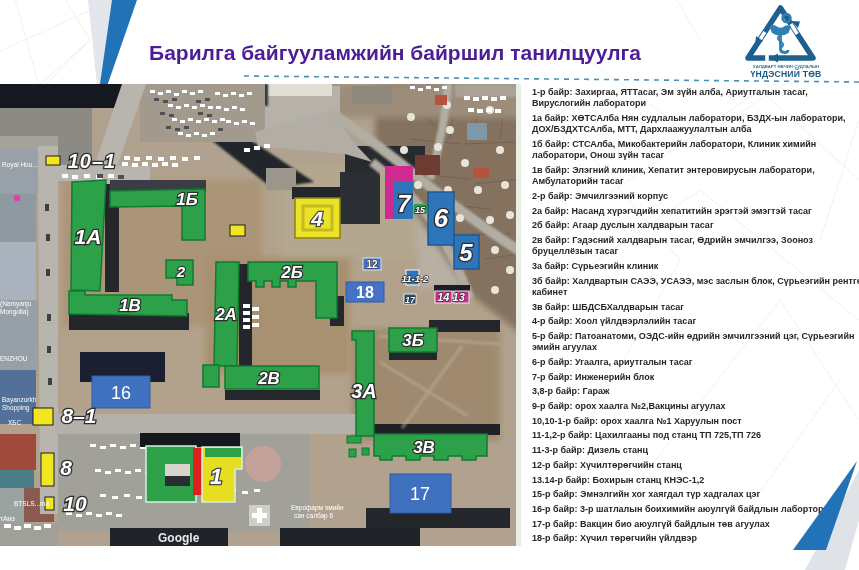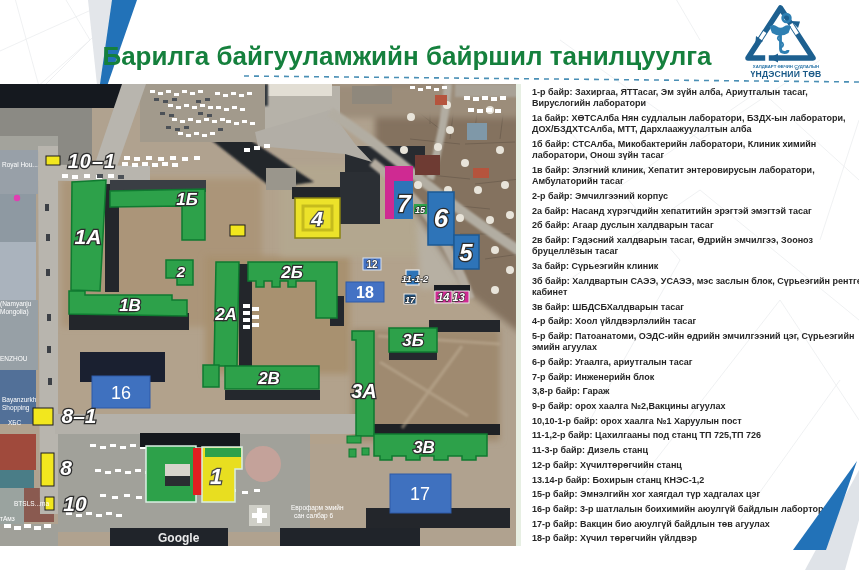--- a/index.html
+++ b/index.html
@@ -28,21 +28,21 @@
 </svg>
 
 <svg class="abs" style="left:80px;top:0" width="60" height="95" viewBox="0 0 60 95">
 <polygon points="8,0 41,0 22,85 17,85" fill="#e3e6ea"></polygon>
 </svg>
 
 <svg class="abs" style="left:95px;top:0" width="80" height="100" viewBox="0 0 80 100">
 <polygon points="17,0 42,0 10,92 5,84" fill="#2272b8"></polygon>
 </svg>
 
-<div class="abs" style="left:12px;top:41px;width:790px;text-align:center;font-size:26px;font-weight:bold;color:#15803d;letter-spacing:0px">Барилга байгууламжийн байршил танилцуулга</div>
+<div class="abs" style="left:0;top:41px;width:790px;text-align:center;font-size:21px;font-weight:bold;color:#4c1d95;letter-spacing:0px">Барилга байгууламжийн байршил танилцуулга</div>
 
 <svg class="abs" style="left:240px;top:72px" width="619" height="14" viewBox="0 0 619 14">
 <line x1="4" y1="4" x2="619" y2="10" stroke="#4a8fb5" stroke-width="1.6" stroke-dasharray="5 5"></line>
 </svg>
 
 <svg class="abs" style="left:735px;top:0" width="110" height="82" viewBox="0 0 110 82">
 <path d="M45.5 8 L78 58 L13 58 Z" fill="none" stroke="#1d6090" stroke-width="5.5" stroke-linejoin="round"></path>
 <g stroke="#ffffff" stroke-width="3.6" stroke-linecap="square">
 <path d="M28.9 33.6 L24.5 40.4"></path>
 <path d="M56.9 25.6 L61.3 32.4"></path>

